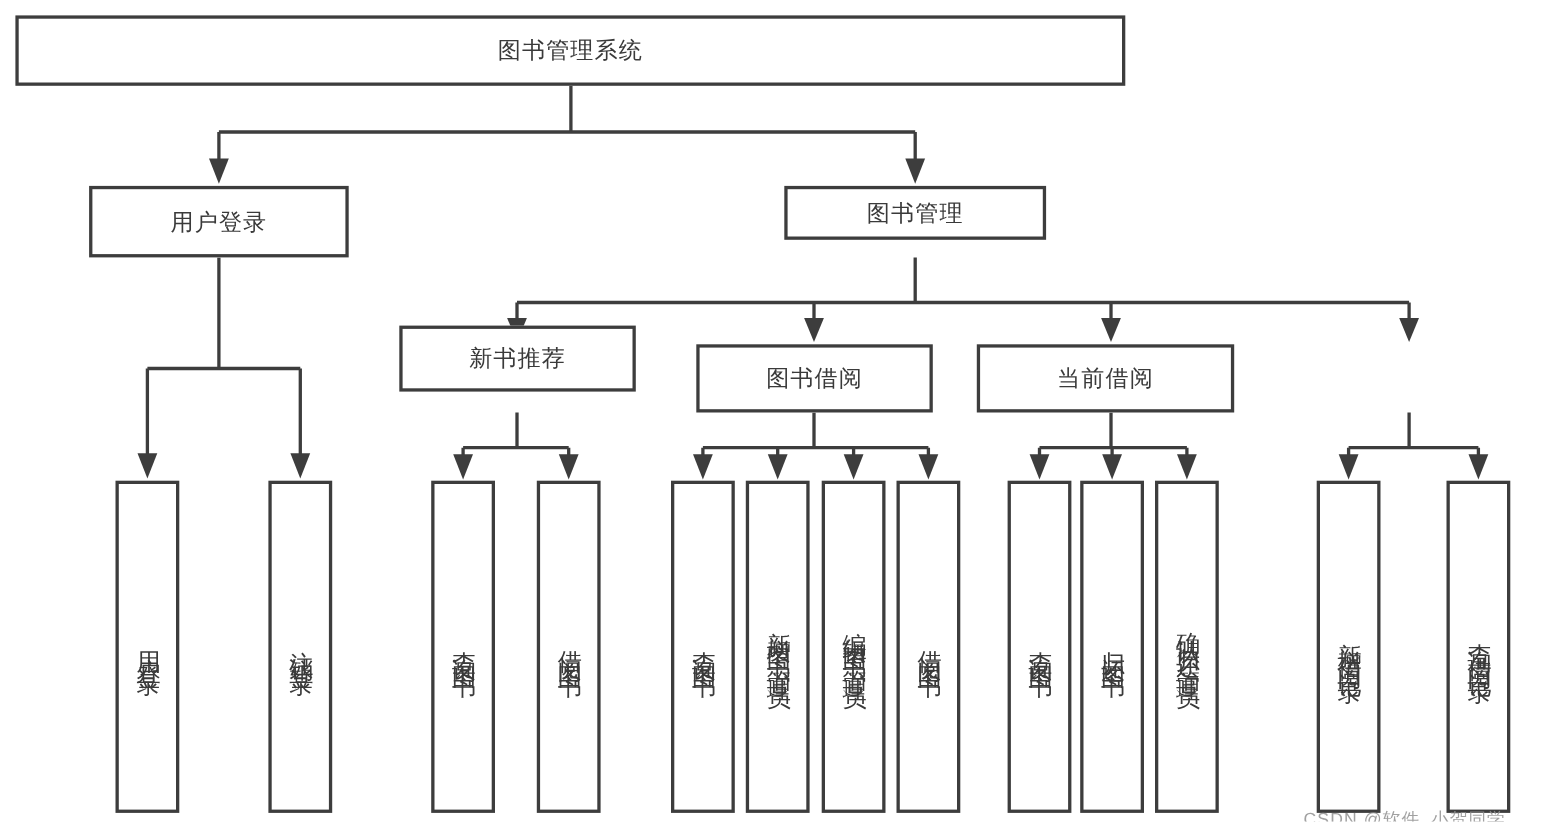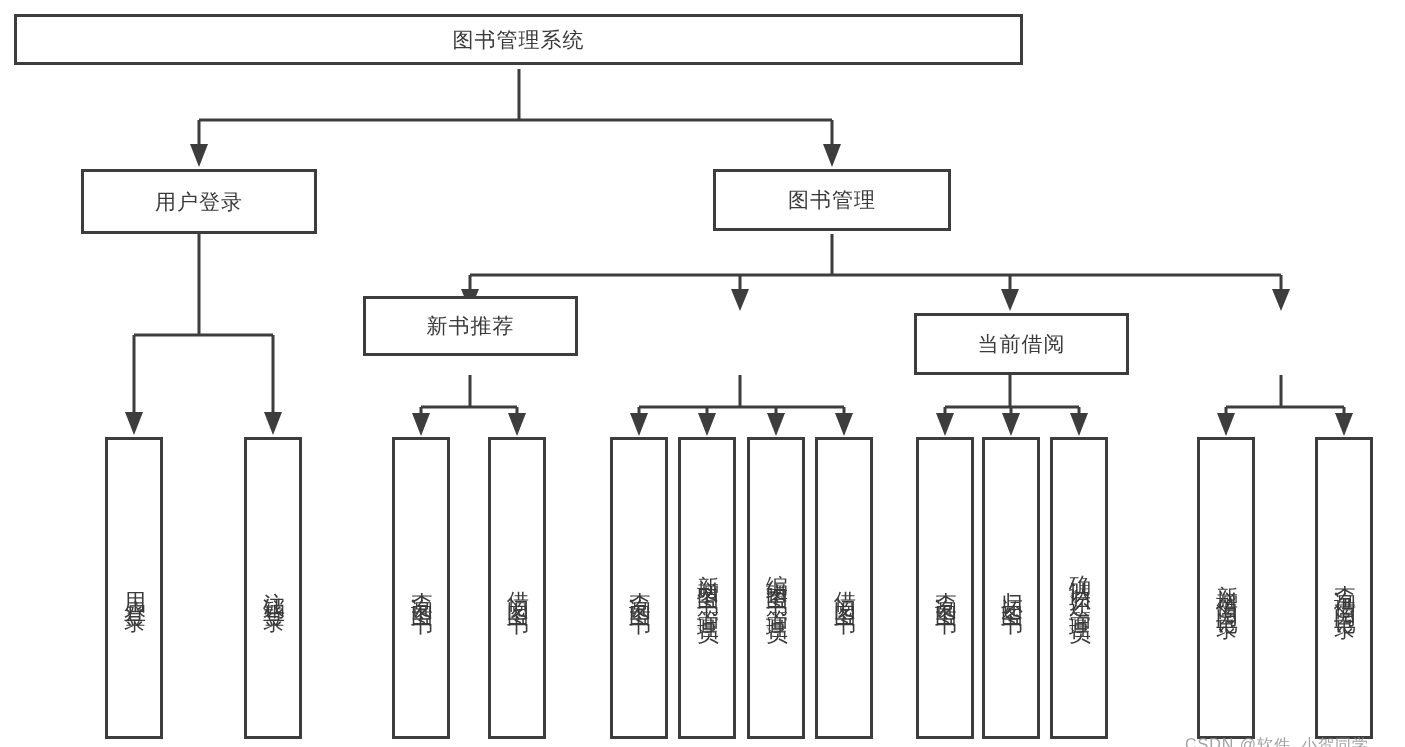--- a/index.html
+++ b/index.html
@@ -93,27 +93,28 @@
       <polygon points="1070,413 1088,413 1079,436"></polygon>
     </g>
 
     <g>
       <path d="M1281,375V407 M1226,407H1344 M1226,407V416 M1344,407V416"></path>
       <polygon points="1217,413 1235,413 1226,436"></polygon>
       <polygon points="1335,413 1353,413 1344,436"></polygon>
     </g>
   </svg>
 
-  <div class="hbox" style="left:14px;top:14px;width:1009px;height:51px">图书管理系统</div>
+  <div class="hbox" style="left:14px;top:14px;width:1009px;height:64px">图书管理系统</div>
 
   <div class="hbox" style="left:81px;top:169px;width:236px;height:65px">用户登录</div>
-  <div class="hbox" style="left:713px;top:169px;width:238px;height:62px">图书管理</div>
+  <div class="hbox" style="left:713px;top:169px;width:238px;height:49px">图书管理</div>
 
   <div class="hbox" style="left:363px;top:296px;width:215px;height:60px">新书推荐</div>
-  <div class="hbox" style="left:914px;top:313px;width:215px;height:62px">当前借阅</div>
+  <div class="hbox" style="left:633px;top:313px;width:215px;height:62px">图书借阅</div>
+  <div class="hbox" style="left:888px;top:313px;width:234px;height:62px">当前借阅</div>
 
   <div class="vbox" style="left:105px">用户登录</div>
   <div class="vbox" style="left:244px">注销登录</div>
 
   <div class="vbox" style="left:392px">查询图书</div>
   <div class="vbox" style="left:488px">借阅图书</div>
 
   <div class="vbox" style="left:610px">查询图书</div>
   <div class="vbox" style="left:678px">新增图书（管理员）</div>
   <div class="vbox" style="left:747px">编辑图书（管理员）</div>

